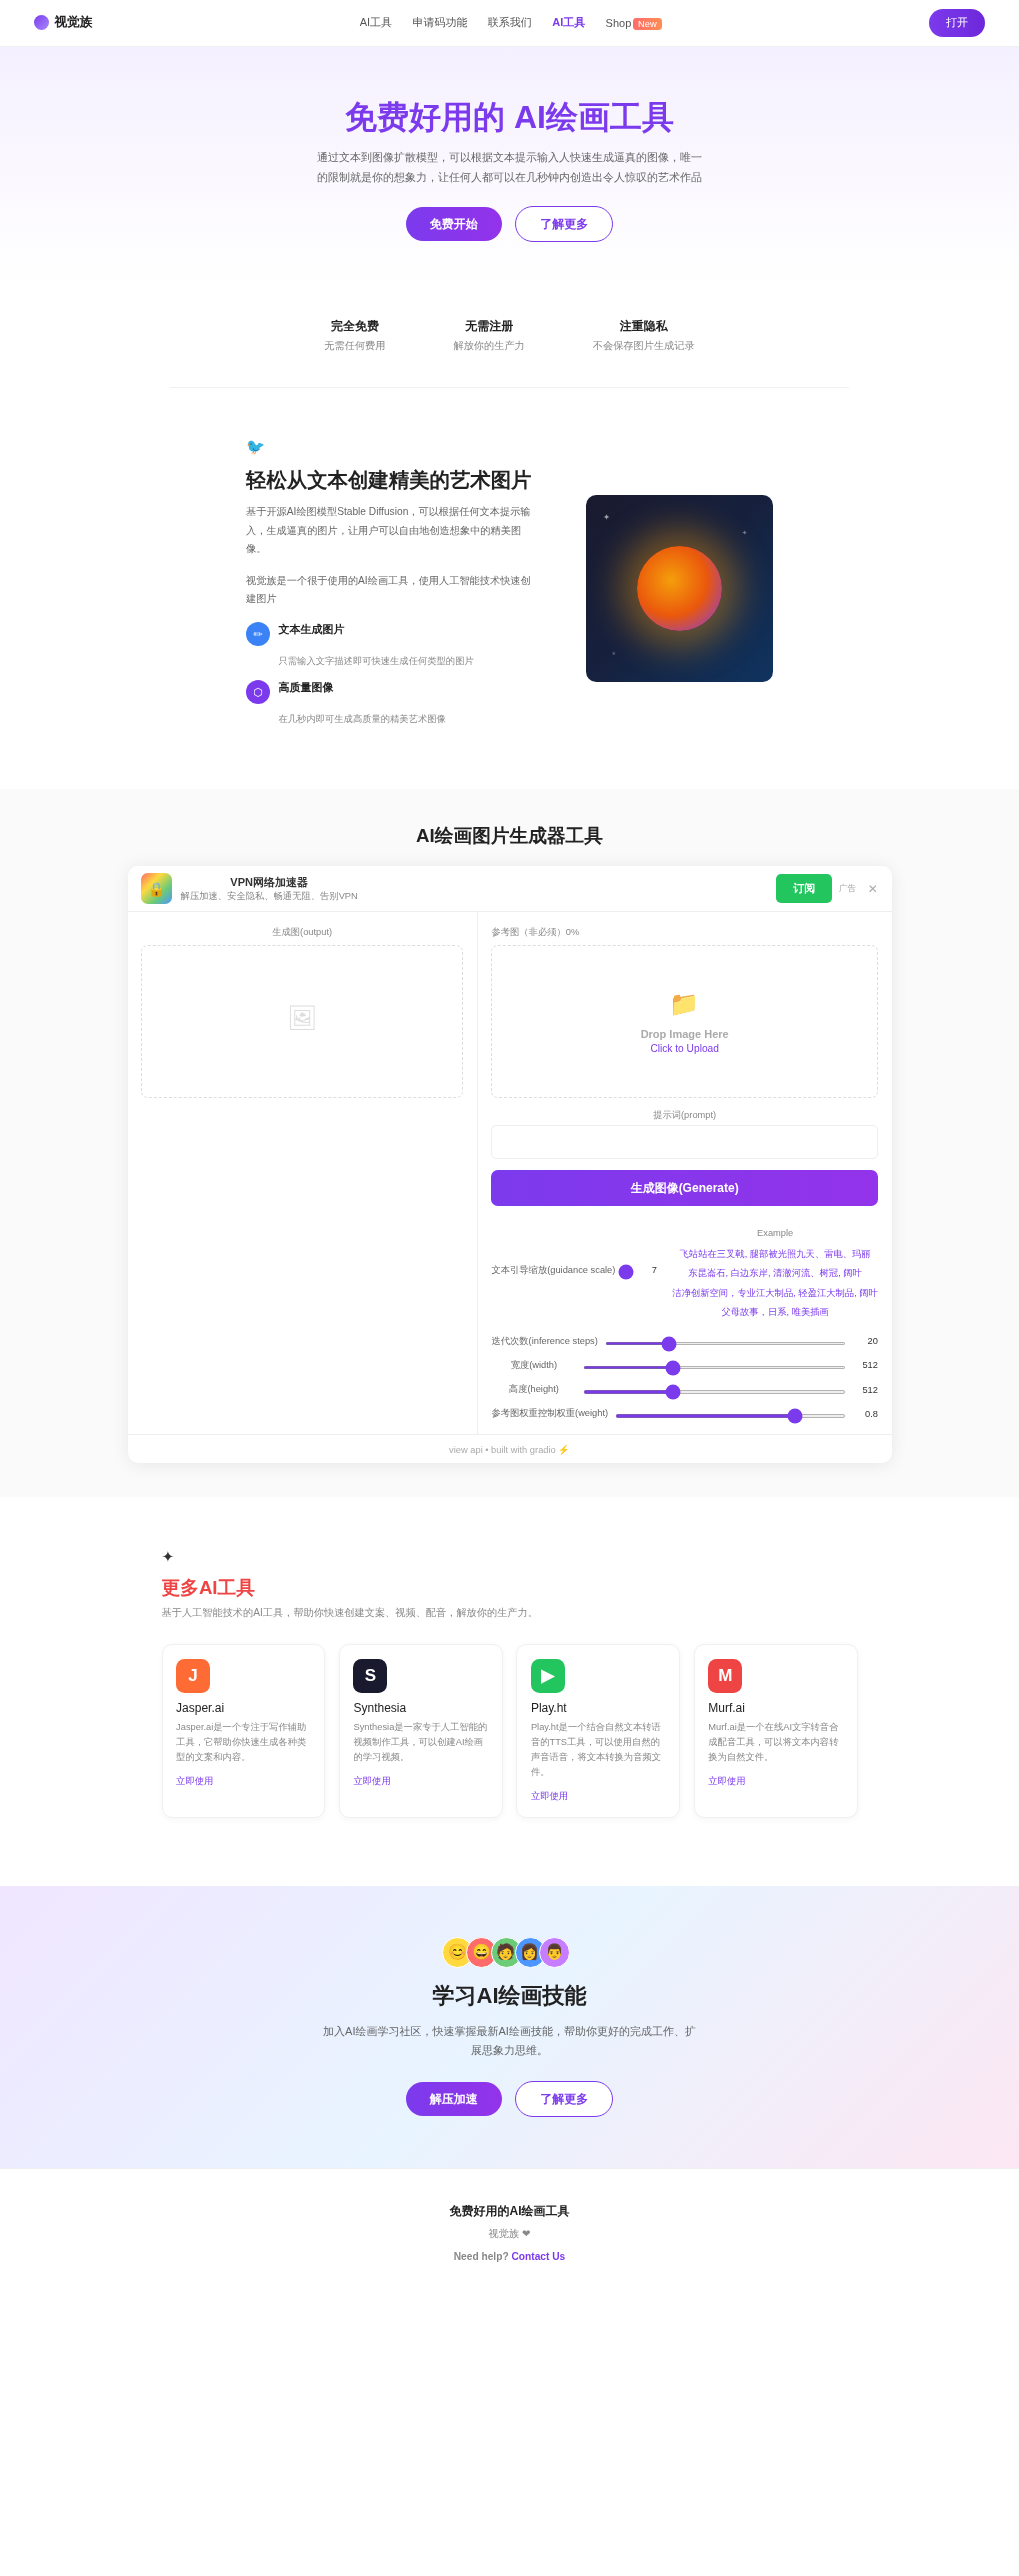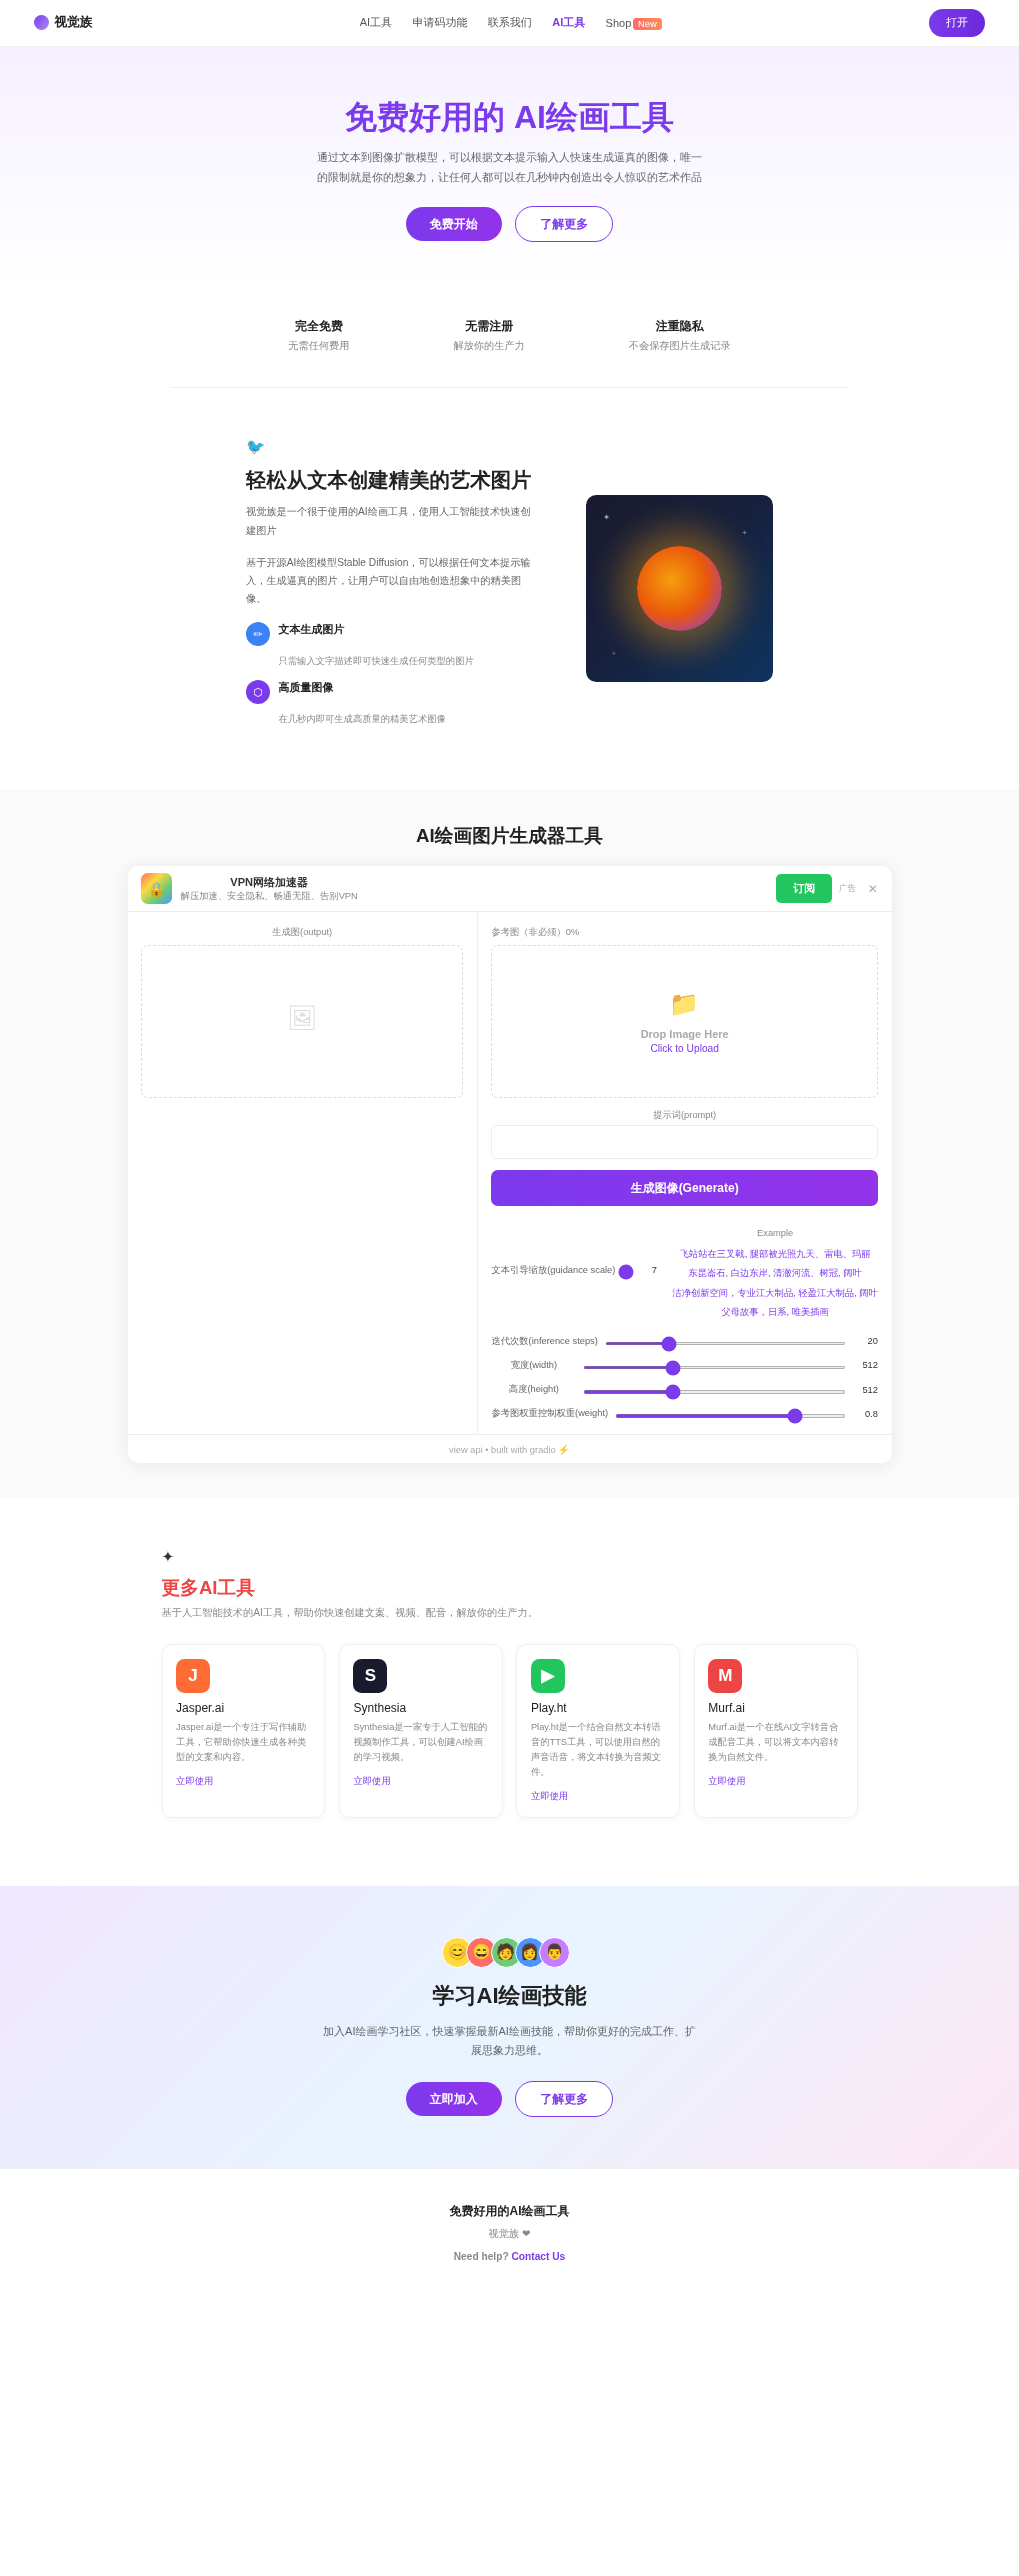--- a/index.html
+++ b/index.html
@@ -26,21 +26,21 @@
     }
     .hero h1 { font-size: 32px; font-weight: 800; color: #222; line-height: 1.2; }
     .hero h1 span { color: #7c3aed; }
     .hero p { color: #666; font-size: 11px; margin: 12px auto; max-width: 391px; line-height: 1.8; }
     .hero-btns { margin-top: 18.7px; }
     .hero-btns button { border-radius: 20.4px; padding: 8.5px 24px; font-size: 12px; cursor: pointer; font-weight: 600; }
     .hero-btn1 { background: linear-gradient(90deg,#7c3aed,#9333ea); color: #fff; border: none; margin-right: 10.2px; }
     .hero-btn2 { border: 1.3px solid #7c3aed; color: #7c3aed; background: #fff; }
 
     
-    .features { display: flex; justify-content: center; gap: 104px; padding: 34px 17px; }
+    .features { display: flex; justify-content: center; gap: 68px; padding: 34px 17px; }
     .feature-item { text-align: center; }
     .feature-title { font-weight: 700; font-size: 12px; color: #222; margin-bottom: 3.4px; }
     .feature-desc { font-size: 10.2px; color: #888; }
 
     
     .section-text-image { display: flex; align-items: center; justify-content: center; gap: 51px; padding: 51px 68px; max-width: 849px; margin: 0 auto; }
     .section-text { max-width: 289px; }
     .section-badge { display: flex; align-items: center; gap: 5.1px; margin-bottom: 10.2px; }
     .section-badge-icon { font-size: 15.3px; }
     .section-text h2 { font-size: 20.4px; font-weight: 800; color: #222; margin-bottom: 10.2px; line-height: 1.3; }
@@ -187,22 +187,22 @@
 </div>
 
 <div class="section-divider"></div>
 
 <div class="section-text-image">
   <div class="section-text">
     <div class="section-badge">
       <span class="section-badge-icon">🐦</span>
     </div>
     <h2>轻松从文本创建精美的艺术图片</h2>
+    <p>基于开源AI绘图模型Stable Diffusion，可以根据任何文本提示输入，生成逼真的图片，让用户可以自由地创造想象中的精美图像。</p>
     <p>视觉族是一个很于使用的AI绘画工具，使用人工智能技术快速创建图片</p>
-    <p>基于开源AI绘图模型Stable Diffusion，可以根据任何文本提示输入，生成逼真的图片，让用户可以自由地创造想象中的精美图像。</p>
     <ul class="feature-list">
       <li>
         <span class="icon-circle icon-blue">✏</span>
         <div>
           <div class="feat-title">文本生成图片</div>
           <div class="feat-desc">只需输入文字描述即可快速生成任何类型的图片</div>
         </div>
       </li>
       <li>
         <span class="icon-circle icon-purple">⬡</span>
@@ -359,21 +359,21 @@
   <div class="avatars">
     <div class="av av1">😊</div>
     <div class="av av2">😄</div>
     <div class="av av3">🧑</div>
     <div class="av av4">👩</div>
     <div class="av av5">👨</div>
   </div>
   <h2>学习AI绘画技能</h2>
   <p>加入AI绘画学习社区，快速掌握最新AI绘画技能，帮助你更好的完成工作、扩展思象力思维。</p>
   <div class="cta-btns">
-    <button class="cta-btn1">立即加入</button>
+    <button class="cta-btn1">解压加速</button>
     <button class="cta-btn2">了解更多</button>
   </div>
 </div>
 
 <footer>
   <div class="footer-logo">免费好用的AI绘画工具</div>
   <div class="footer-tagline">视觉族 ❤</div>
   <div class="footer-help">
     <span>Need help?</span>
     <a>Contact Us</a>

